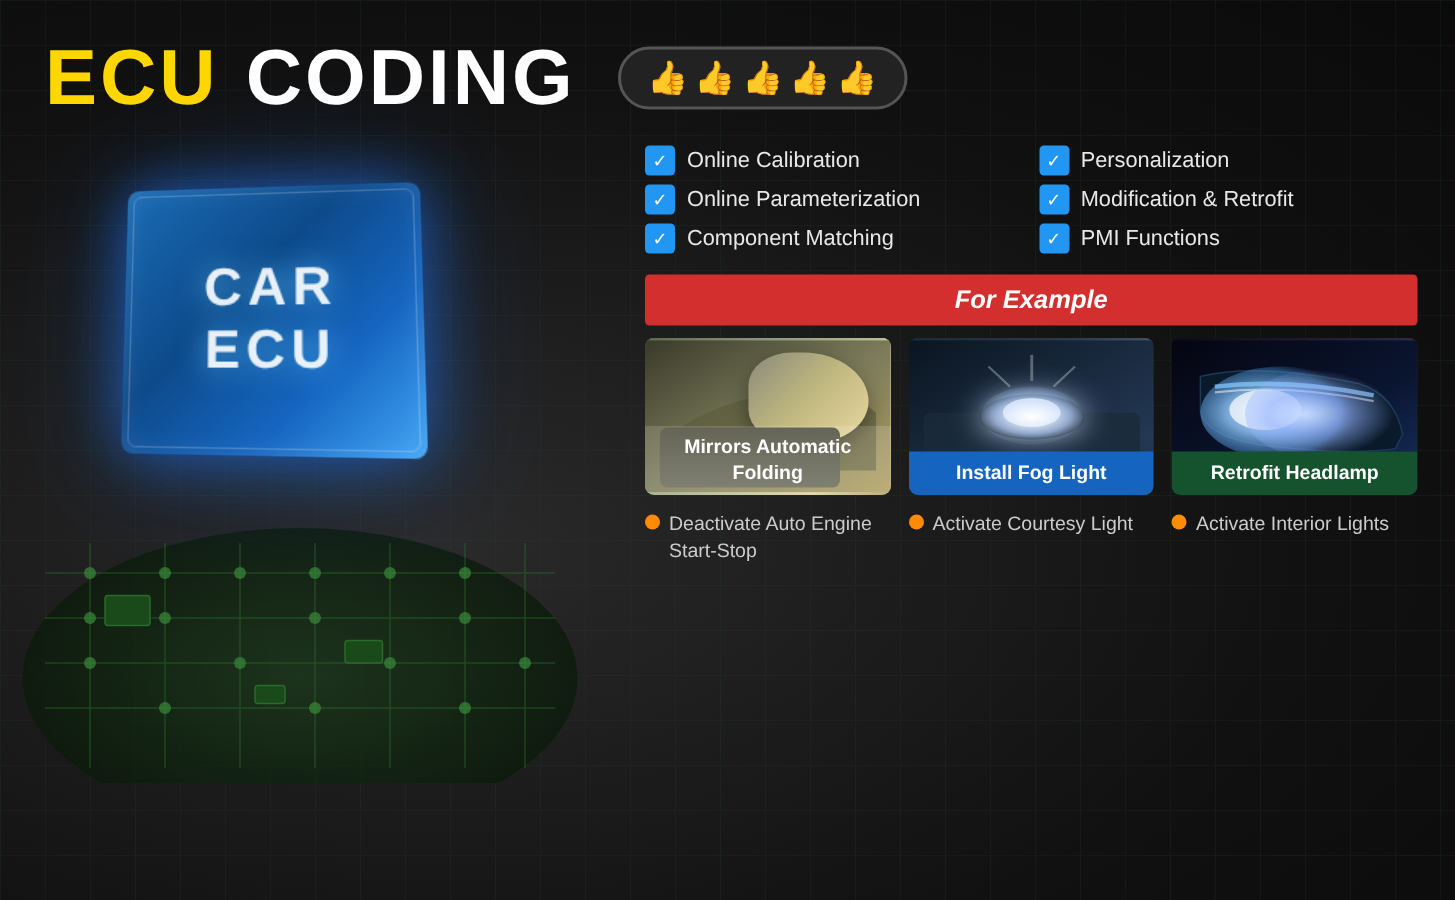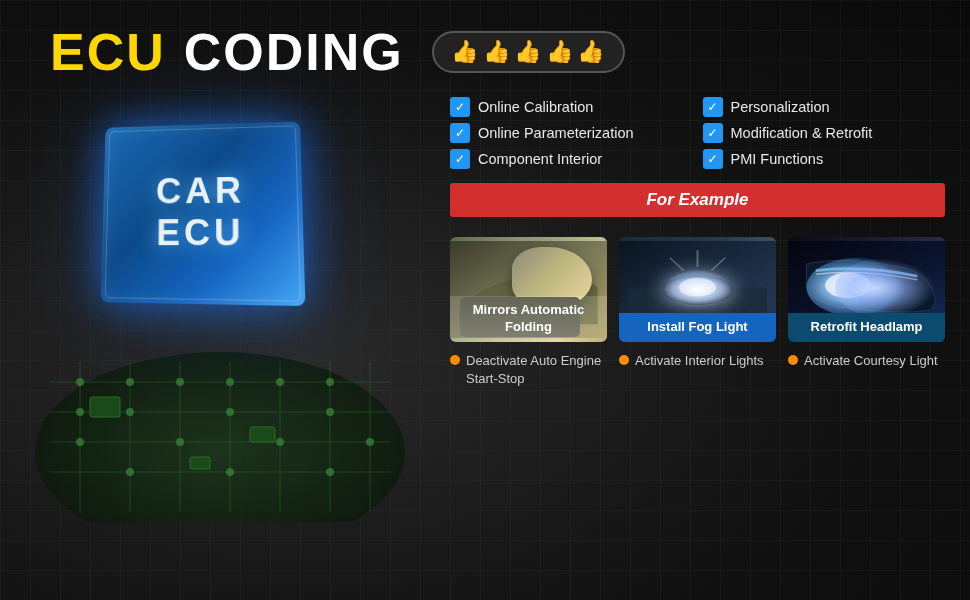--- a/index.html
+++ b/index.html
@@ -27,21 +27,20 @@
         linear-gradient(rgba(40,80,40,0.15) 1px, transparent 1px),
         linear-gradient(90deg, rgba(40,80,40,0.15) 1px, transparent 1px);
       background-size: 30px 30px;
     }
 
     .container {
       position: relative;
       width: 970px;
       height: 600px;
       z-index: 1;
-      padding-left: 20px;
     }
 
     
     .header {
       padding: 22px 30px 0 30px;
       display: flex;
       align-items: center;
       gap: 18px;
     }
 
@@ -183,21 +182,21 @@
       flex-shrink: 0;
       font-size: 12px;
       color: white;
     }
 
     
     .for-example-banner {
       background: #d32f2f;
       text-align: center;
       padding: 7px 0;
-      margin-bottom: 20px;
+      margin-bottom: 8px;
       border-radius: 3px;
     }
 
     .for-example-text {
       color: white;
       font-size: 17px;
       font-weight: 700;
       font-style: italic;
     }
 
@@ -301,21 +300,21 @@
       background: rgba(255,255,255,0.15);
       color: white;
     }
 
     .card-label-blue {
       background: #1565C0;
       color: white;
     }
 
     .card-label-blue2 {
-      background: #0c4a6e;
+      background: #14532d;
       color: white;
     }
 
     
     .bottom-items {
       display: flex;
       gap: 12px;
     }
 
     .bottom-item {
@@ -433,21 +432,21 @@
         <div class="feature-item">
           <div class="check-icon">✓</div>
           <span>Online Parameterization</span>
         </div>
         <div class="feature-item">
           <div class="check-icon">✓</div>
           <span>Modification &amp; Retrofit</span>
         </div>
         <div class="feature-item">
           <div class="check-icon">✓</div>
-          <span>Component Interior</span>
+          <span>Component Matching</span>
         </div>
         <div class="feature-item">
           <div class="check-icon">✓</div>
           <span>PMI Functions</span>
         </div>
       </div>
 
       <div class="for-example-banner">
         <span class="for-example-text">For Example</span>
       </div>
@@ -548,23 +547,23 @@
 
       </div>
 
       <div class="bottom-items">
         <div class="bottom-item">
           <div class="dot-orange"></div>
           <span class="bottom-item-text">Deactivate Auto Engine Start-Stop</span>
         </div>
         <div class="bottom-item">
           <div class="dot-orange"></div>
-          <span class="bottom-item-text">Activate Interior Lights</span>
+          <span class="bottom-item-text">Activate Courtesy Light</span>
         </div>
         <div class="bottom-item">
           <div class="dot-orange"></div>
-          <span class="bottom-item-text">Activate Courtesy Light</span>
+          <span class="bottom-item-text">Activate Interior Lights</span>
         </div>
       </div>
 
     </div>
   </div>
 </div>
 
 </body></html>

